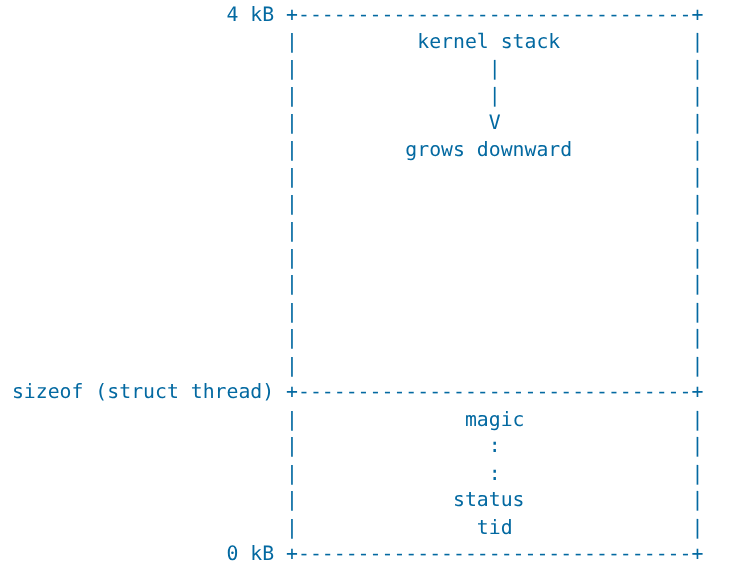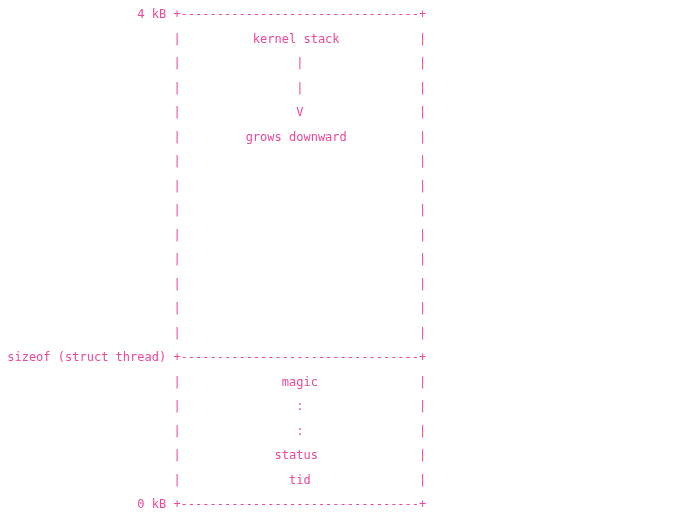--- a/index.html
+++ b/index.html
@@ -15,24 +15,24 @@
     font-family: "DejaVu Sans Mono", "Liberation Mono", monospace;
   }
   #ascii-diagram {
     display: block;
     margin: 0;
     padding: 0;
     position: absolute;
     left: 0px;
     top: 2px;
     font-family: "DejaVu Sans Mono", "Liberation Mono", monospace;
-    font-size: 12px;
+    font-size: 18px;
     line-height: 24.5px;
     letter-spacing: 0px;
-    color: #ec4899;
+    color: #0369a1;
     white-space: pre;
     font-weight: normal;
     -webkit-font-smoothing: antialiased;
   }
 </style>
 </head>
 <body>
 
 <pre id="ascii-diagram">                   4 kB +---------------------------------+
                         |          kernel stack           |

